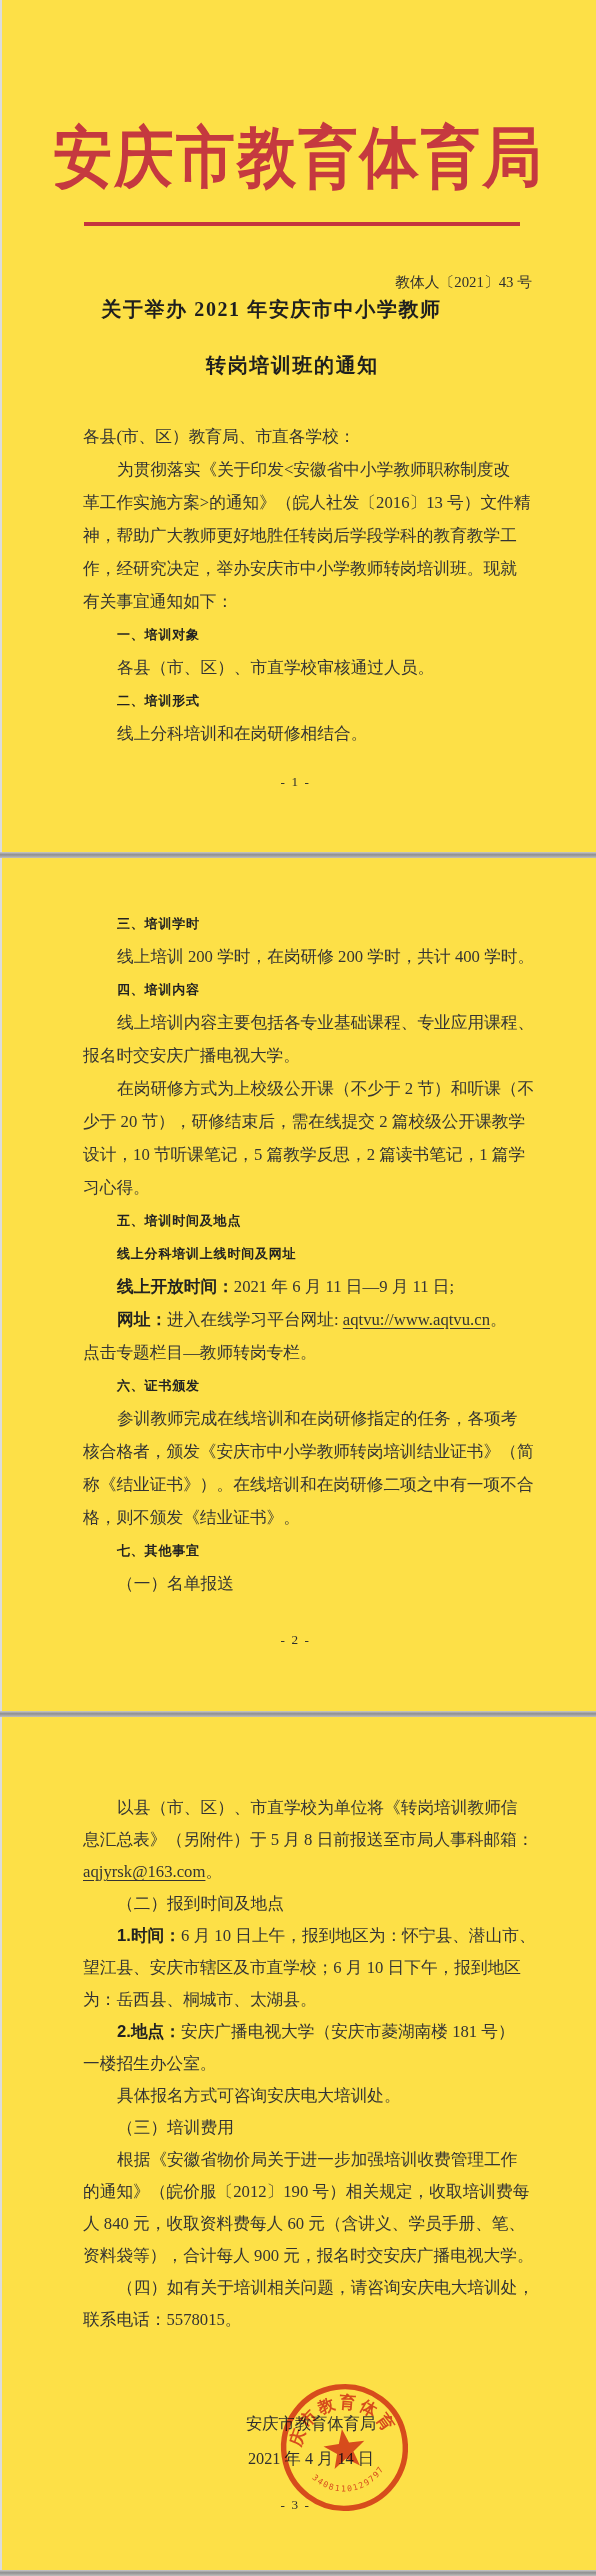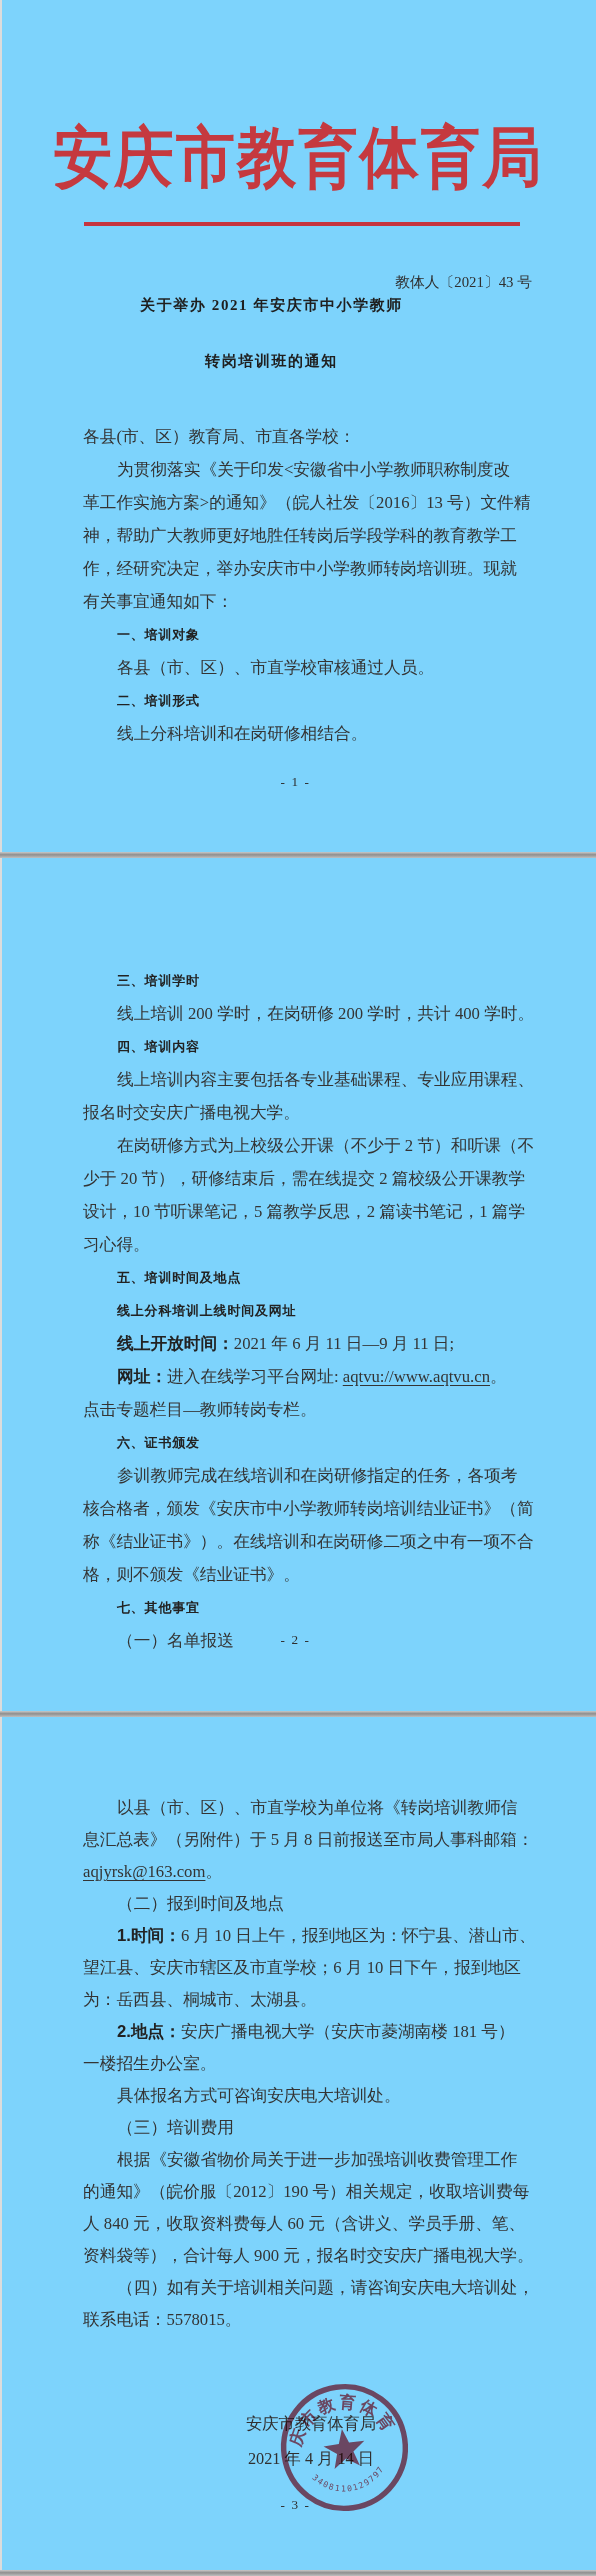--- a/index.html
+++ b/index.html
@@ -1,37 +1,37 @@
 <!DOCTYPE html>
 <html style="font-size:12.4px"><head>
 <meta charset="utf-8">
 <style>
   html,body{margin:0;padding:0;background:#ffffff;}
-  .canvas{position:relative;width:597px;height:2576px;background:#7dd3fc;overflow:hidden;
+  .canvas{position:relative;width:597px;height:2576px;background:#fde047;overflow:hidden;
           font-family:"Liberation Serif","DejaVu Serif",serif;color:#3a3a3a;}
   .edge-left{position:absolute;left:0;top:0;width:2.3px;height:2576px;background:#dcdcdc;}
   
   .sep{position:absolute;left:0;width:597px;height:6.2px;
        background:linear-gradient(180deg,#c9c9c9,#8f8f8f 45%,#bfbfbf);}
   .sep1{top:852px;} .sep2{top:1711px;} .sep3{top:2570px;}
 
   
   .red-header{position:absolute;left:0;top:114px;width:597px;text-align:center;
       font-weight:bold;color:#c5393f;font-size:59px;letter-spacing:2.3px;white-space:nowrap;
       transform:scaleY(1.12);transform-origin:top center;}
   .red-rule{position:absolute;left:84px;top:222px;width:436px;height:3.9px;background:#c5343e;}
   .doc-number{position:absolute;right:65px;top:228px;font-size:14.8px;color:#2f2f2f;white-space:nowrap;margin-top:45px;}
   .title{position:absolute;left:0;width:543px;text-align:center;font-weight:bold;color:#1f1f1f;
-      font-size:15px;letter-spacing:1.6px;white-space:nowrap;}
-  .title1{top:296px;} .title2{top:352px;}
+      font-size:20px;letter-spacing:1.6px;white-space:nowrap;}
+  .title1{top:296px;} .title2{top:352px;padding-left:21px;}
 
   
   .bodyblock{position:absolute;left:83px;width:448px;font-size:16.7px;color:#343434;margin-top:8px;}
   .bb1{top:412px;line-height:33px;}
-  .bb2{top:956px;line-height:33px;}
+  .bb2{top:899px;line-height:33px;}
   .bb3{top:1784px;line-height:32px;}
   .ln{white-space:nowrap;}
   .ind{text-indent:34px;}
   .hd{font-family:"Liberation Sans","DejaVu Sans",sans-serif;font-weight:bold;color:#222;font-size:13px;letter-spacing:0.8px;}
   .lbl{font-family:"Liberation Sans","DejaVu Sans",sans-serif;font-weight:bold;color:#222;}
   .und{text-decoration:underline;text-underline-offset:3.1px;}
 
   .pgnum{position:absolute;left:0;width:591px;text-align:center;font-size:13.2px;color:#2e2e2e;letter-spacing:1.6px;}
   .pg1{top:774px;} .pg2{top:1632px;} .pg3{top:2497px;}
 

